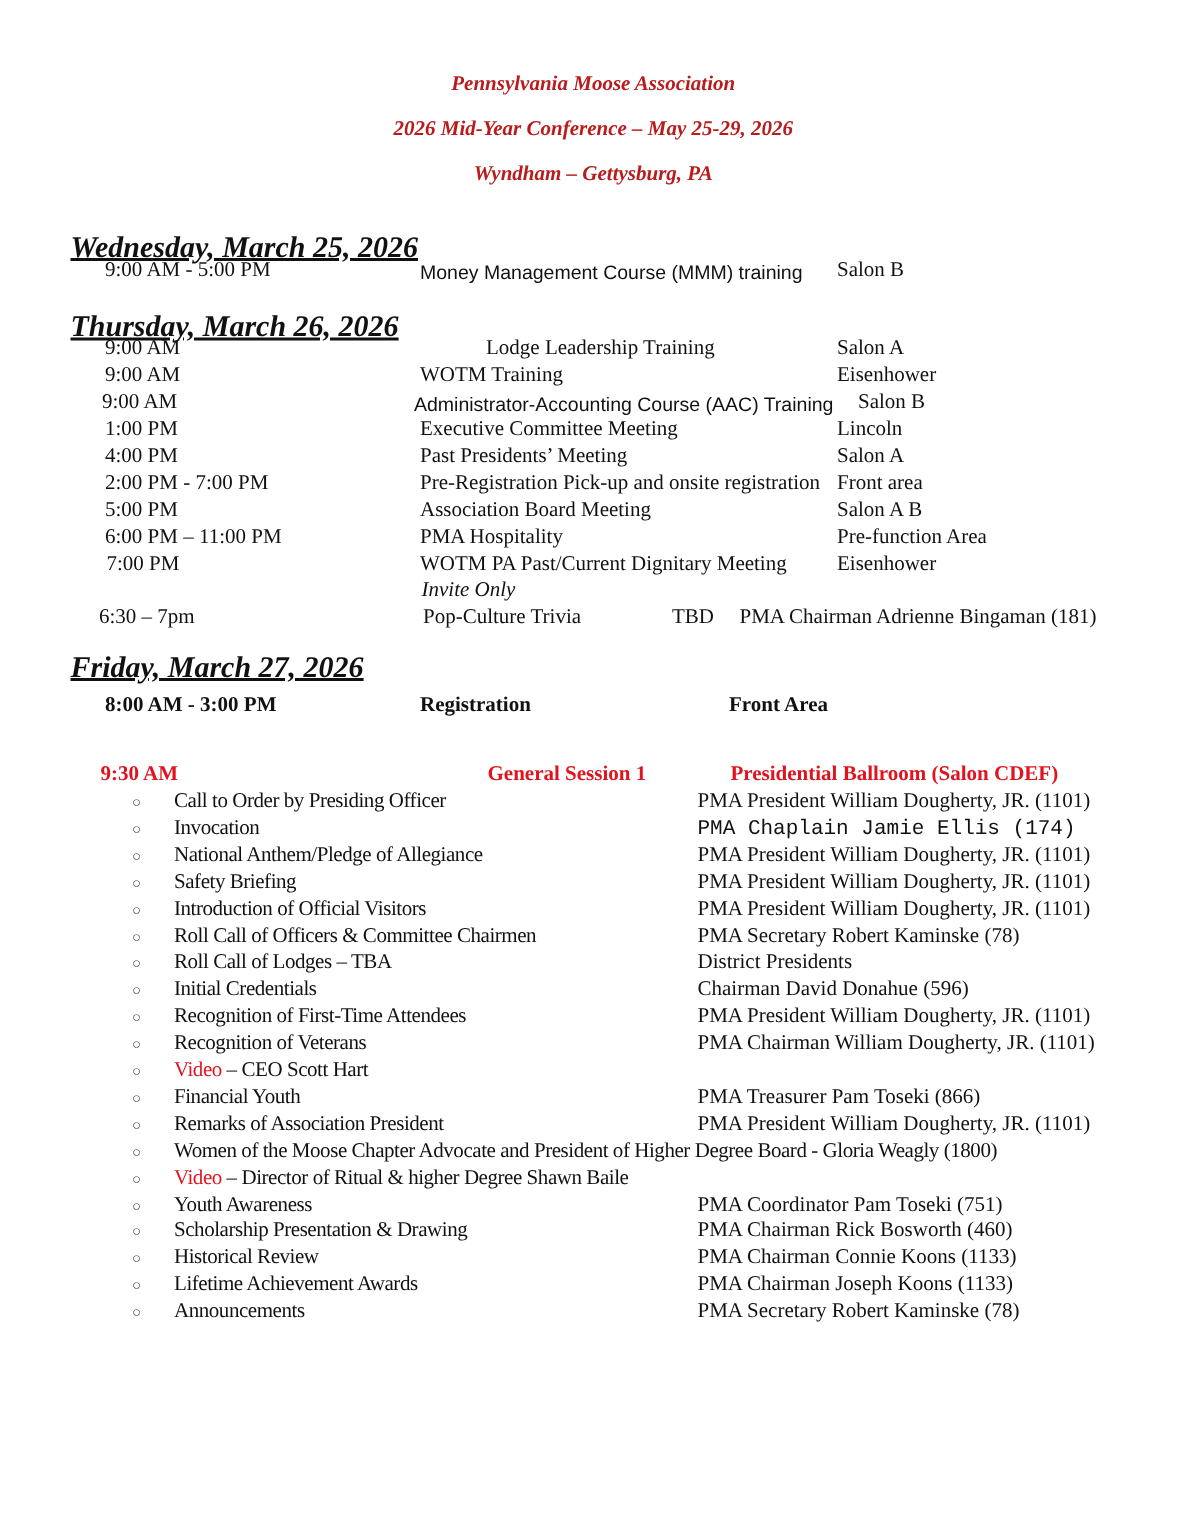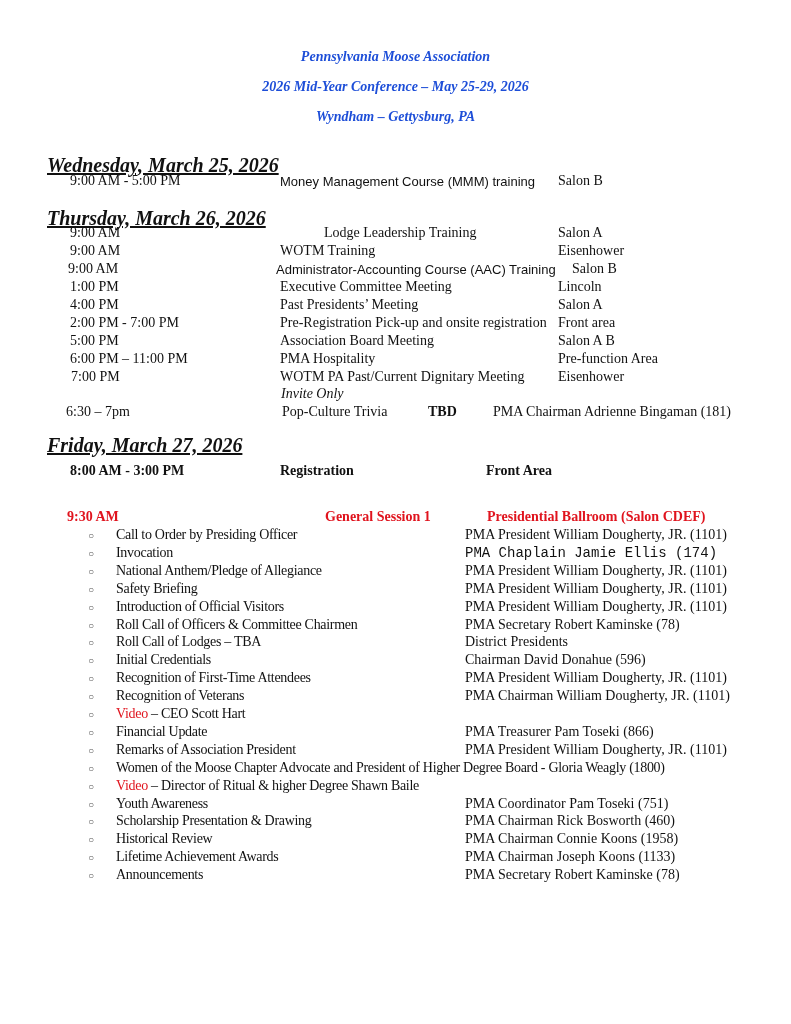--- a/index.html
+++ b/index.html
@@ -1,18 +1,18 @@
 <!DOCTYPE html>
 <html><head>
 <meta charset="utf-8">
 <style>
   html, body { margin:0; padding:0; background:#ffffff; }
   body { width:791px; height:1024px; position:relative; overflow:hidden;
          font-family:"Liberation Serif", "DejaVu Serif", serif; color:#111; font-size:14px; }
-  .hdr { position:absolute; left:0; width:791px; text-align:center; color:#1d4ed8;
+  .hdr { position:absolute; left:0; width:791px; text-align:center; color:#b91c1c;
          font-style:italic; font-weight:bold; font-size:14px; }
   .day { position:absolute; left:47px; font-weight:bold; font-style:italic;
          text-decoration:underline; font-size:20px; }
   .abs { position:absolute; white-space:nowrap; }
   .sans { font-family:"Liberation Sans","DejaVu Sans",sans-serif; font-size:13px; }
   .it { font-style:italic; }
   .bold { font-weight:bold; }
   .red { color:#e0141e; }
   .bullet { position:absolute; left:88px; font-size:10px; color:#555; }
   .narrow { letter-spacing:-0.3px; }
@@ -63,21 +63,21 @@
 <div class="abs" style="top:351px;left:280px;">PMA Hospitality</div>
 <div class="abs" style="top:351px;left:558px;">Pre-function Area</div>
 
 <div class="abs" style="top:369px;left:71px;">7:00 PM</div>
 <div class="abs" style="top:369px;left:280px;">WOTM PA Past/Current Dignitary Meeting</div>
 <div class="abs" style="top:369px;left:558px;">Eisenhower</div>
 <div class="abs it" style="top:386px;left:281px;">Invite Only</div>
 
 <div class="abs" style="top:404px;left:66px;">6:30 – 7pm</div>
 <div class="abs" style="top:404px;left:282px;">Pop-Culture Trivia</div>
-<div class="abs" style="top:404px;left:428px;font-weight:bold;">TBD</div>
+<div class="abs" style="top:404px;left:448px;">TBD</div>
 <div class="abs" style="top:404px;left:493px;">PMA Chairman Adrienne Bingaman (181)</div>
 
 <div class="day" style="top:434px;">Friday, March 27, 2026</div>
 <div class="abs bold" style="top:463px;left:70px;">8:00 AM - 3:00 PM</div>
 <div class="abs bold" style="top:463px;left:280px;">Registration</div>
 <div class="abs bold" style="top:463px;left:486px;">Front Area</div>
 
 <div class="abs bold red" style="top:509px;left:67px;">9:30 AM</div>
 <div class="abs bold red" style="top:509px;left:325px;">General Session 1</div>
 <div class="abs bold red" style="top:509px;left:487px;">Presidential Ballroom (Salon CDEF)</div>
@@ -132,21 +132,21 @@
       <span class="bullet" style="top: 691px;">○</span>
       <div class="abs narrow" style="top: 688px; left: 116px;"><span>Recognition of Veterans</span></div>
       <div class="abs" style="top: 688px; left: 465px;">PMA Chairman William Dougherty, JR. (1101)</div>
     </div>
     <div>
       <span class="bullet" style="top: 709px;">○</span>
       <div class="abs narrow" style="top: 706px; left: 116px;"><span class="red">Video</span><span> – CEO Scott Hart</span></div>
     </div>
     <div>
       <span class="bullet" style="top: 727px;">○</span>
-      <div class="abs narrow" style="top: 724px; left: 116px;"><span>Financial Update</span></div>
+      <div class="abs narrow" style="top: 724px; left: 116px;"><span>Financial Youth</span></div>
       <div class="abs" style="top: 724px; left: 465px;">PMA Treasurer Pam Toseki (866)</div>
     </div>
     <div>
       <span class="bullet" style="top: 745px;">○</span>
       <div class="abs narrow" style="top: 742px; left: 116px;"><span>Remarks of Association President</span></div>
       <div class="abs" style="top: 742px; left: 465px;">PMA President William Dougherty, JR. (1101)</div>
     </div>
     <div>
       <span class="bullet" style="top: 763px;">○</span>
       <div class="abs narrow" style="top: 760px; left: 116px;"><span>Women of the Moose Chapter Advocate and President of Higher Degree Board - Gloria Weagly (1800)</span></div>
@@ -161,21 +161,21 @@
       <div class="abs" style="top: 796px; left: 465px;">PMA Coordinator Pam Toseki (751)</div>
     </div>
     <div>
       <span class="bullet" style="top: 816px;">○</span>
       <div class="abs narrow" style="top: 813px; left: 116px;"><span>Scholarship Presentation &amp; Drawing</span></div>
       <div class="abs" style="top: 813px; left: 465px;">PMA Chairman Rick Bosworth (460)</div>
     </div>
     <div>
       <span class="bullet" style="top: 834px;">○</span>
       <div class="abs narrow" style="top: 831px; left: 116px;"><span>Historical Review</span></div>
-      <div class="abs" style="top: 831px; left: 465px;">PMA Chairman Connie Koons (1958)</div>
+      <div class="abs" style="top: 831px; left: 465px;">PMA Chairman Connie Koons (1133)</div>
     </div>
     <div>
       <span class="bullet" style="top: 852px;">○</span>
       <div class="abs narrow" style="top: 849px; left: 116px;"><span>Lifetime Achievement Awards</span></div>
       <div class="abs" style="top: 849px; left: 465px;">PMA Chairman Joseph Koons (1133)</div>
     </div>
     <div>
       <span class="bullet" style="top: 870px;">○</span>
       <div class="abs narrow" style="top: 867px; left: 116px;"><span>Announcements</span></div>
       <div class="abs" style="top: 867px; left: 465px;">PMA Secretary Robert Kaminske (78)</div>

